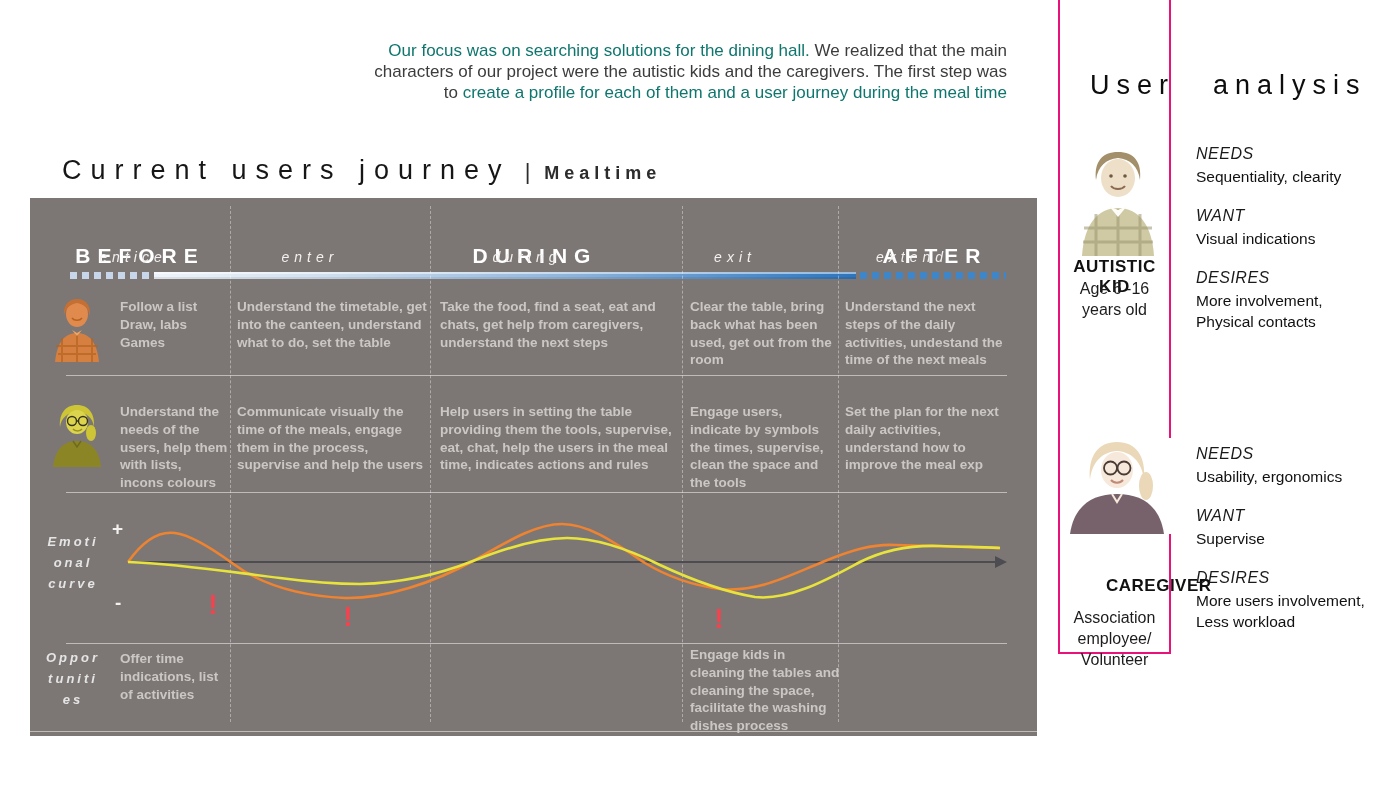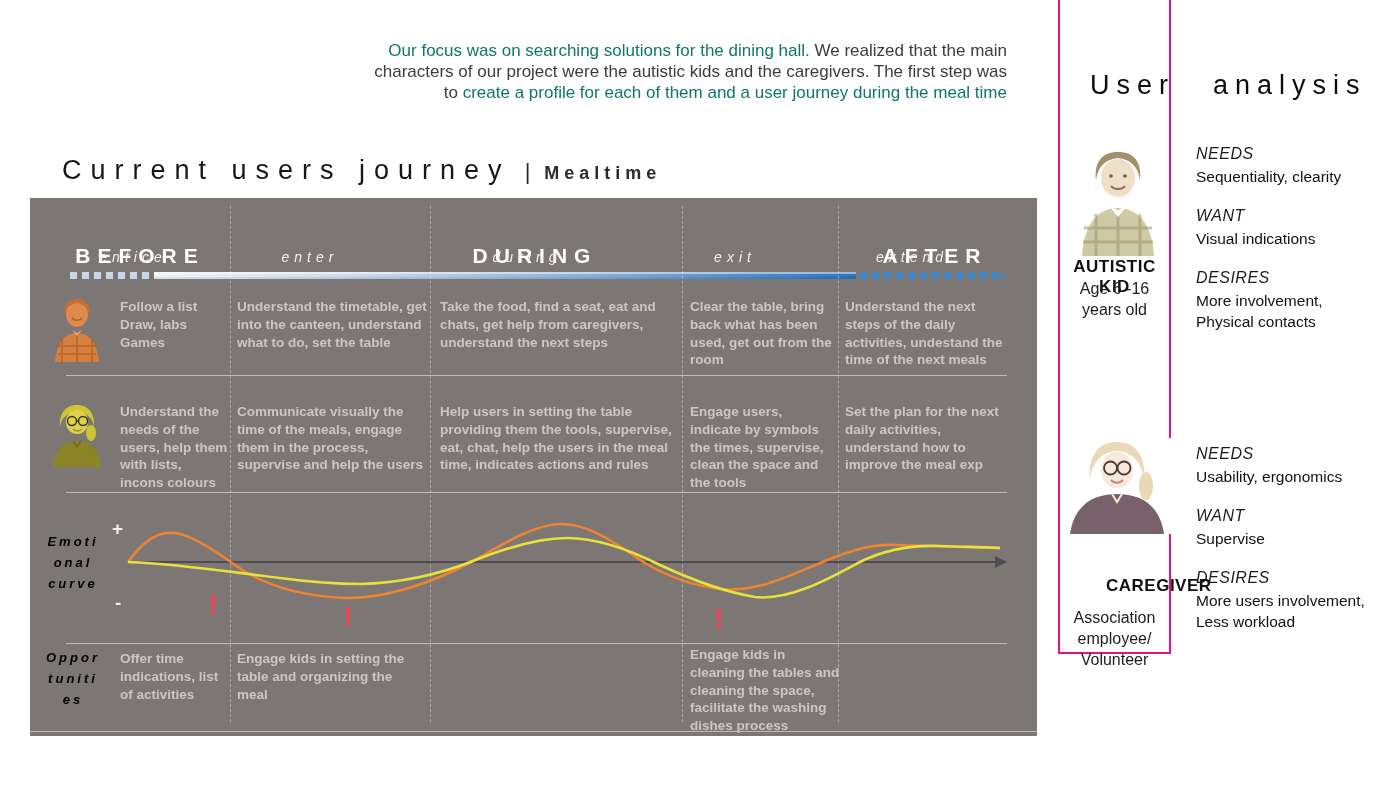--- a/index.html
+++ b/index.html
@@ -20,21 +20,21 @@
   .jt { position:absolute; left:30px; top:198px; width:1007px; height:538px; background:#7c7775; }
   .phase { position:absolute; top:14px; text-align:center; color:#fff; font-weight:700; font-size:21px; letter-spacing:7px;margin-top:32px; }
   .stage { position:absolute; top:51px; text-align:center; color:#f3f1f0; font-style:italic; font-size:14px; letter-spacing:5px; }
   .vline { position:absolute; top:8px; height:516px; width:0; border-left:1px dashed rgba(255,255,255,0.38); }
   .hline { position:absolute; height:0; border-top:1px solid rgba(255,255,255,0.5); }
   .tl-seg { position:absolute; top:74px; height:7px; }
   .tl-dash-l { background:repeating-linear-gradient(90deg,#c7d6e9 0 7px,rgba(0,0,0,0) 7px 12px); }
   .tl-solid  { background:linear-gradient(90deg,#eff4fa 0%,#cfdeee 25%,#8db3da 60%,#3e81c4 92%,#2e74ba 100%); box-shadow:inset 0 -2px 0 rgba(0,0,0,0.08), inset 0 2px 0 rgba(255,255,255,0.5); }
   .tl-dash-r { background:repeating-linear-gradient(90deg,#3e86ca 0 7px,rgba(0,0,0,0) 7px 12px); }
   .cell { position:absolute; font-size:13.5px; line-height:1.32; color:#cbc7c4; white-space:pre-line;font-weight:bold; }
-  .row-label { position:absolute; left:0; width:86px; text-align:center; color:#000000; font-weight:700; font-style:italic; font-size:13px; letter-spacing:3px; line-height:1.6; white-space:pre-line; }
+  .row-label { position:absolute; left:0; width:86px; text-align:center; color:#e5e5e5; font-weight:700; font-style:italic; font-size:13px; letter-spacing:3px; line-height:1.6; white-space:pre-line; }
   .sign { position:absolute; color:#f3f1f0; font-size:19px; font-weight:700; }
   .photo { position:absolute; }
 
   
   .pink-box { position:absolute; left:1058px; top:-6px; width:113px; height:660px; border:2px solid #e9127b; background:transparent; }
   .ua-title { position:absolute; top:70px; font-size:27px; letter-spacing:7px; color:#0d0d0d; font-weight:500; }
   .persona-name { position:absolute; left:1058px; width:113px; text-align:center; font-weight:700; font-size:17px; color:#111; letter-spacing:0.5px; }
   .persona-sub { position:absolute; left:1050px; width:129px; text-align:center; font-size:16px; color:#1c1c1c; line-height:21px; white-space:pre-line; }
   .traits { position:absolute; left:1196px; width:206px; }
   .trait { margin-bottom:20px; }
@@ -128,21 +128,20 @@
       <path d="M38,70 C90,72 140,80 190,86 C220,90 250,92 270,92 C310,91 350,82 383,69 C413,57 448,46 477,46 C505,46 540,58 570,73 C600,87 635,100 665,105 C700,109 740,86 770,70 C798,56 825,53 850,54 C875,55 898,55 910,56" fill="none" stroke="#e8e23c" stroke-width="2.6"></path>
       <text x="123" y="122" font-size="28" font-weight="bold" fill="#f2434f" text-anchor="middle">!</text>
       <text x="258" y="134" font-size="28" font-weight="bold" fill="#f2434f" text-anchor="middle">!</text>
       <text x="629" y="136" font-size="28" font-weight="bold" fill="#f2434f" text-anchor="middle">!</text>
     </svg>
 
     <div class="row-label" style="top:450px;">Oppor
 tuniti
 es</div>
     <div class="cell" style="left:90px;top:452px;width:110px;">Offer time indications, list of activities</div>
-    <div class="cell" style="left:207px;top:452px;width:180px;">Engage kids in setting the table and organizing the meal</div>
     <div class="cell" style="left:660px;top:448px;width:152px;">Engage kids in cleaning the tables and cleaning the space, facilitate the washing dishes process</div>
   </div>
 
   <div class="pink-box"></div>
   <span class="ua-title" style="left:1090px;">User</span>
   <span class="ua-title" style="left:1182px;margin-left:31px;">analysis</span>
 
   <svg class="photo" style="left:1068px;top:144px;" width="100" height="112" viewBox="0 0 100 112">
     <rect width="100" height="112" fill="#ffffff"></rect>
     <path d="M14,112 C16,80 30,64 50,64 C70,64 84,80 86,112 Z" fill="#cfc9a4"></path>

